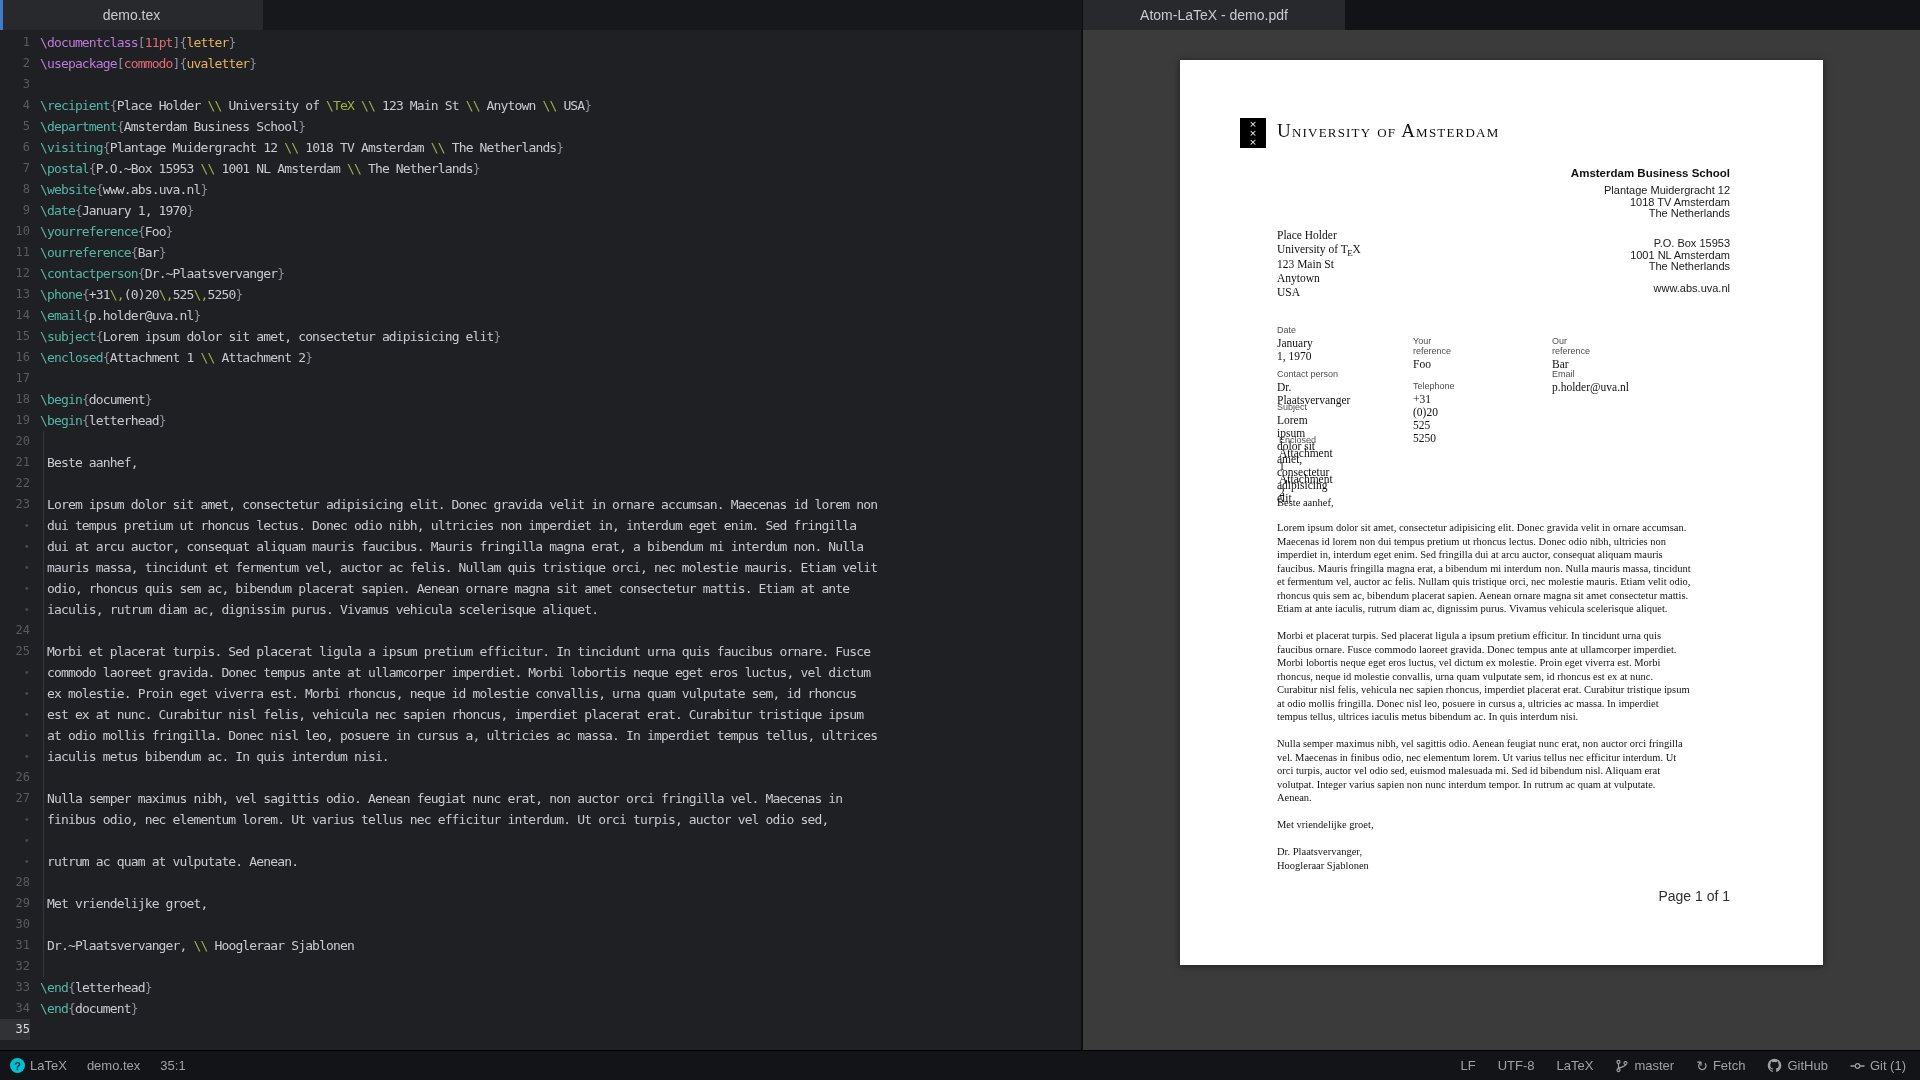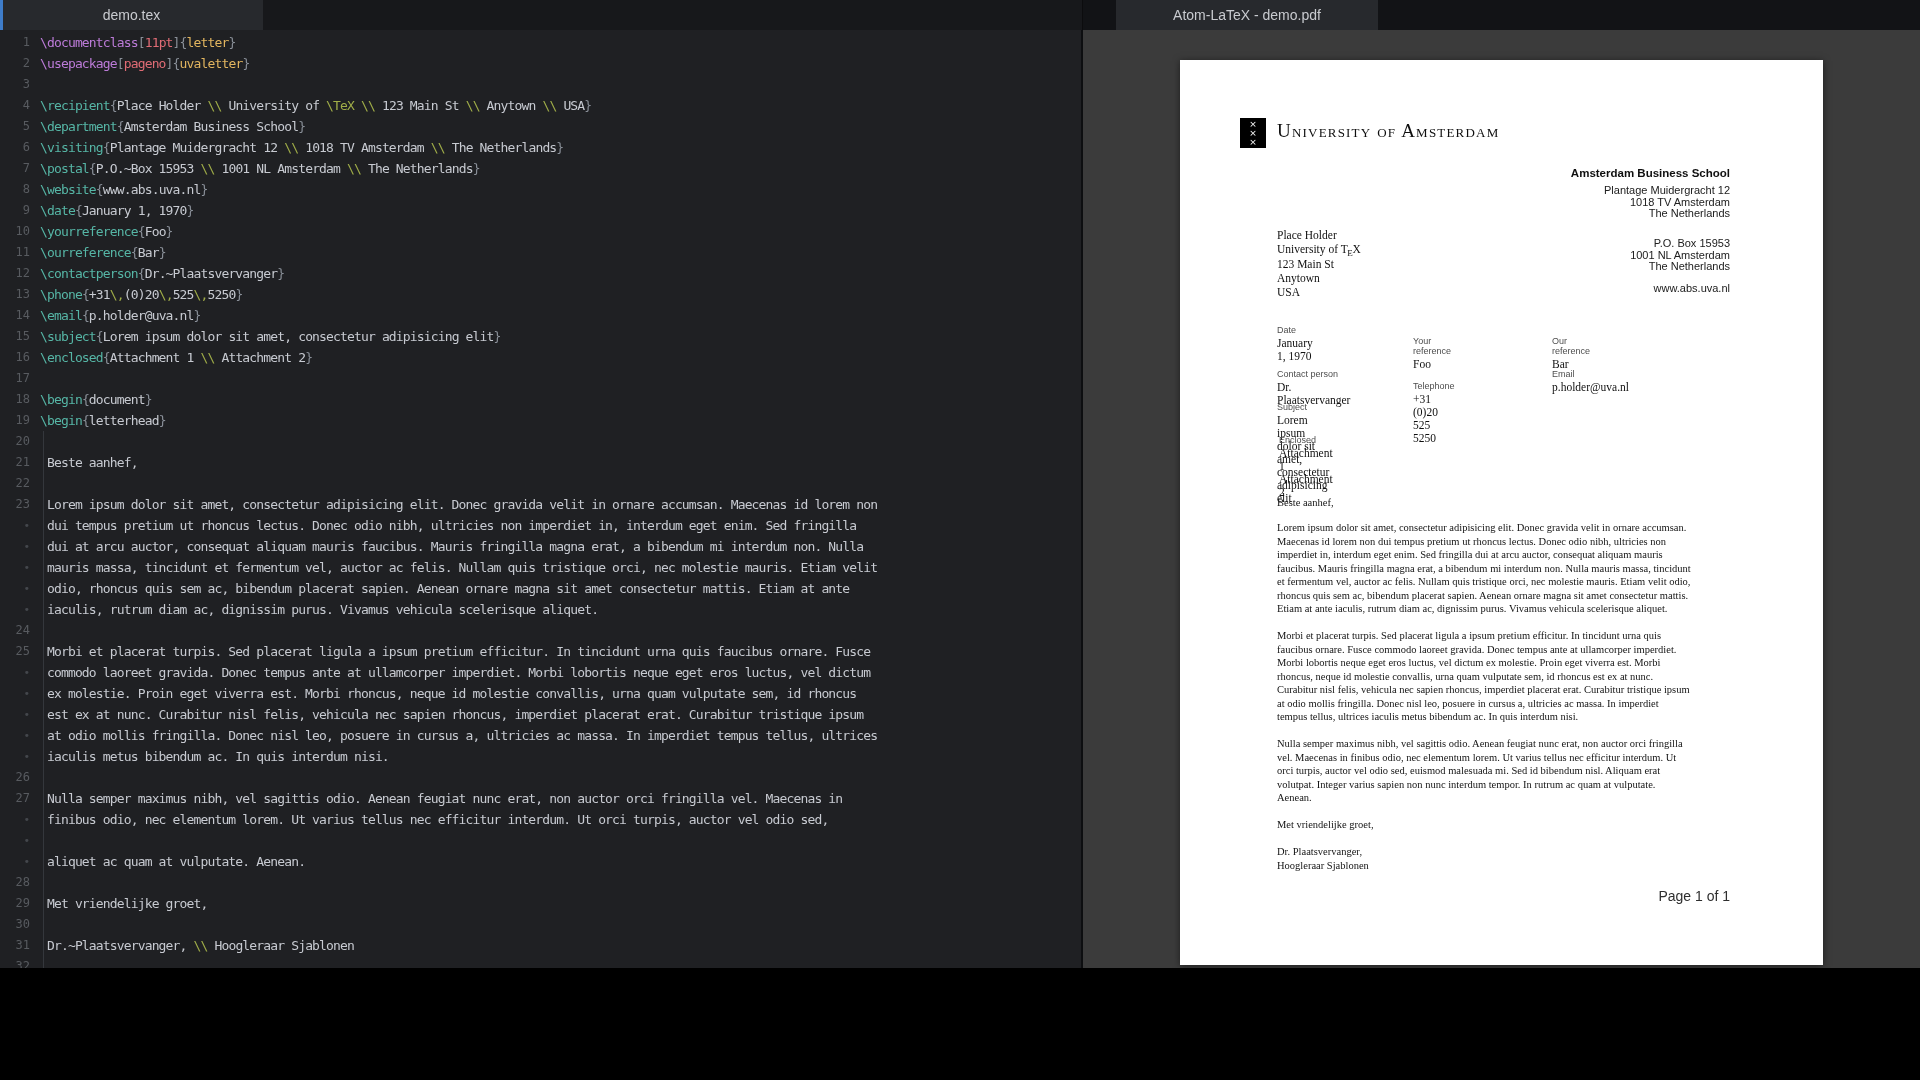--- a/index.html
+++ b/index.html
@@ -1,26 +1,26 @@
 <!DOCTYPE html>
 <html><head>
 <meta charset="utf-8">
 <style>
   html,body{margin:0;padding:0;background:#000;}
-  .app{position:relative;width:1920px;height:968px;background:#7f1d1d;overflow:hidden;
+  .app{position:relative;width:1920px;height:1080px;background:#7f1d1d;overflow:hidden;
        font-family:"Liberation Sans",sans-serif;}
 
   
   .tabbar{position:absolute;top:0;left:0;width:1920px;height:30px;display:flex;}
   .tabbar-left{width:1082px;display:flex;background:#17181b;}
   .tabbar-right{flex:1;display:flex;background:#121316;border-left:1px solid #0c0c0e;}
   .tab{height:30px;display:flex;align-items:center;justify-content:center;
        background:#27292d;color:#c9cbd0;font-size:14px;position:relative;cursor:default;}
   .tab-left{width:263px;}
-  .tab-right{width:262px;margin-left:33px;}
+  .tab-right{width:262px;}
   .tab-accent{position:absolute;left:0;top:0;width:3px;height:30px;background:#3e7cc9;}
 
   
   .editor{position:absolute;left:0;top:30px;width:1082px;height:1020px;background:#1f2023;
           padding-top:2px;box-sizing:border-box;}
   .row{display:flex;height:21px;line-height:21px;font-family:"DejaVu Sans Mono",monospace;font-size:13px;}
   .ln{width:30px;flex:none;text-align:right;color:#585b60;font-size:12px;}
   .ln.wrap{color:#44474c;font-size:11px;}
   .codeline{padding-left:10px;white-space:pre;letter-spacing:-0.85px;color:#c7cad1;}
   .cursor-line .ln{background:#303236;color:#d8dadd;}
@@ -97,21 +97,21 @@
 
   <div class="editor">
     <div class="indent-guide"></div>
     <div id="rows">
         <div class="row">
           <div class="ln">1</div>
           <div class="codeline"><span class="tk-c">\documentclass</span><span class="tk-b">[</span><span class="tk-r">11pt</span><span class="tk-b">]{</span><span class="tk-g">letter</span><span class="tk-b">}</span></div>
         </div>
         <div class="row">
           <div class="ln">2</div>
-          <div class="codeline"><span class="tk-c">\usepackage</span><span class="tk-b">[</span><span class="tk-r">pageno</span><span class="tk-b">]{</span><span class="tk-g">uvaletter</span><span class="tk-b">}</span></div>
+          <div class="codeline"><span class="tk-c">\usepackage</span><span class="tk-b">[</span><span class="tk-r">commodo</span><span class="tk-b">]{</span><span class="tk-g">uvaletter</span><span class="tk-b">}</span></div>
         </div>
         <div class="row">
           <div class="ln">3</div>
           <div class="codeline"></div>
         </div>
         <div class="row">
           <div class="ln">4</div>
           <div class="codeline"><span class="tk-f">\recipient</span><span class="tk-b">{</span><span class="tk-t">Place Holder </span><span class="tk-e">\\</span><span class="tk-t"> University of </span><span class="tk-e">\TeX</span><span class="tk-t"> </span><span class="tk-e">\\</span><span class="tk-t"> 123 Main St </span><span class="tk-e">\\</span><span class="tk-t"> Anytown </span><span class="tk-e">\\</span><span class="tk-t"> USA</span><span class="tk-b">}</span></div>
         </div>
         <div class="row">
@@ -248,21 +248,21 @@
         </div>
         <div class="row">
           <div class="ln wrap">•</div>
           <div class="codeline"><span class="tk-t"> finibus odio, nec elementum lorem. Ut varius tellus nec efficitur interdum. Ut orci turpis, auctor vel odio sed,</span></div>
         </div>
         <div class="row">
           <div class="ln wrap">•</div>
         </div>
         <div class="row">
           <div class="ln wrap">•</div>
-          <div class="codeline"><span class="tk-t"> aliquet ac quam at vulputate. Aenean.</span></div>
+          <div class="codeline"><span class="tk-t"> rutrum ac quam at vulputate. Aenean.</span></div>
         </div>
         <div class="row">
           <div class="ln">28</div>
           <div class="codeline"></div>
         </div>
         <div class="row">
           <div class="ln">29</div>
           <div class="codeline"><span class="tk-t"> Met vriendelijke groet,</span></div>
         </div>
         <div class="row">

